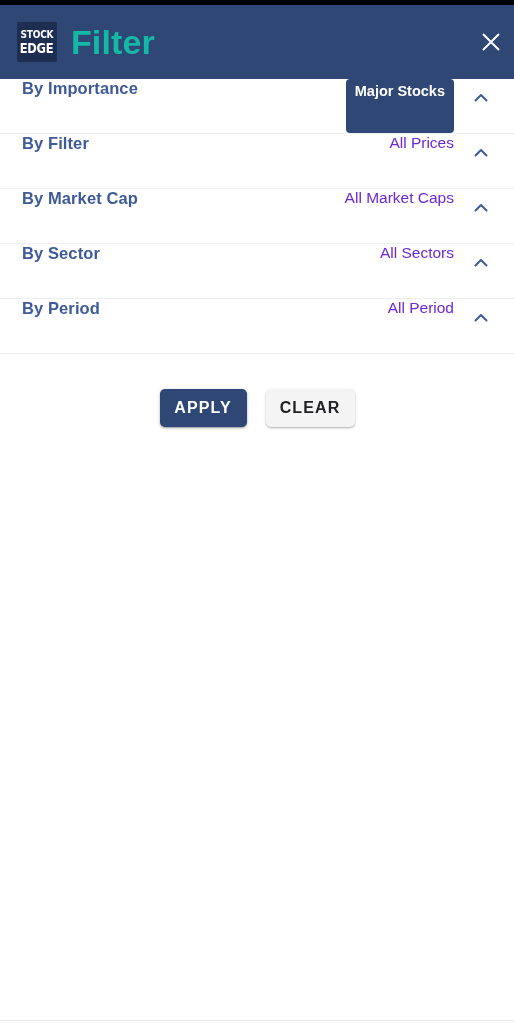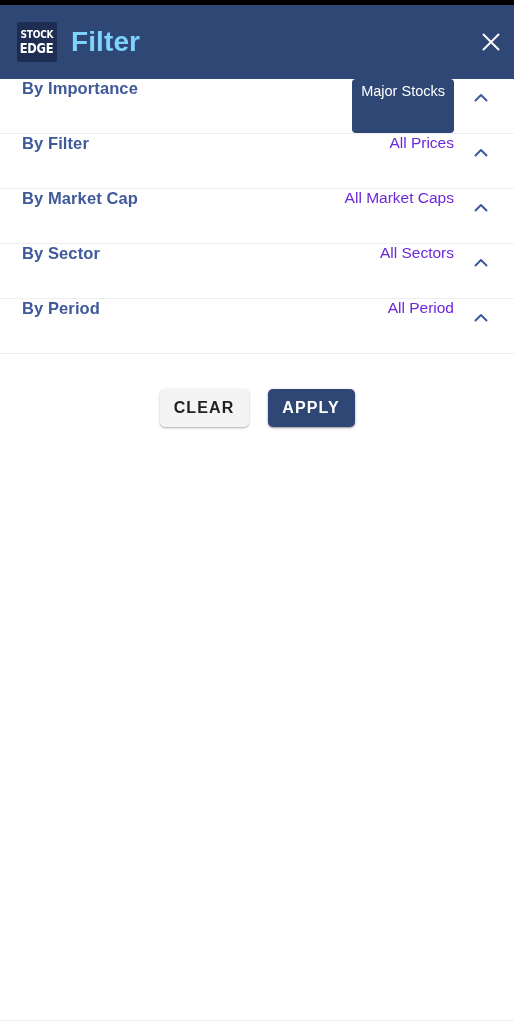--- a/index.html
+++ b/index.html
@@ -56,22 +56,22 @@
     font-family: "Liberation Sans Narrow", "DejaVu Sans", sans-serif;
     font-weight: 700;
     letter-spacing: -0.3px;
     line-height: 1;
     transform: scaleX(0.82);
   }
   .brand-logo .l1 { font-size: 11px; }
   .brand-logo .l2 { font-size: 14px; margin-top: 1px; }
 
   .header-title {
-    color: #7dd3fc;
-    font-size: 28px;
+    color: #14b8a6;
+    font-size: 34px;
     font-weight: 700;
     margin-left: 14px;
     letter-spacing: 0.1px;
     line-height: 1;
   }
   .header-spacer { flex: 1 1 auto; }
 
   .close-btn {
     width: 34px;
     height: 34px;
@@ -109,21 +109,21 @@
     color: #6d28d9;
     font-size: 15.5px;
     font-weight: 400;
     white-space: nowrap;
     margin-right: 8px;
   }
   .filter-badge {
     background: #2f4775;
     color: #ffffff;
     font-size: 14.5px;
-    font-weight: 400;
+    font-weight: 700;
     padding: 5px 9px 6px 9px;
     border-radius: 4px;
     white-space: nowrap;
     margin-right: 8px;
     line-height: 1.05;
   }
   .chevron-wrap {
     width: 38px;
     height: 38px;
     display: flex;
@@ -258,21 +258,21 @@
       <span class="chevron-wrap">
         <svg width="20" height="20" viewBox="0 0 20 20" aria-hidden="true">
           <path d="M4.5 12.5 L10 7 L15.5 12.5" stroke="#3e5a9a" stroke-width="2" stroke-linecap="round" stroke-linejoin="round" fill="none"></path>
         </svg>
       </span>
     </div>
 
   </div>
 
   <div class="actions">
+    <button class="btn btn-apply">APPLY</button>
     <button class="btn btn-clear">CLEAR</button>
-    <button class="btn btn-apply">APPLY</button>
   </div>
 
   <div class="body-fill"></div>
 
   <div class="bottom-rule"></div>
 
 </div>
 
 </body></html>

